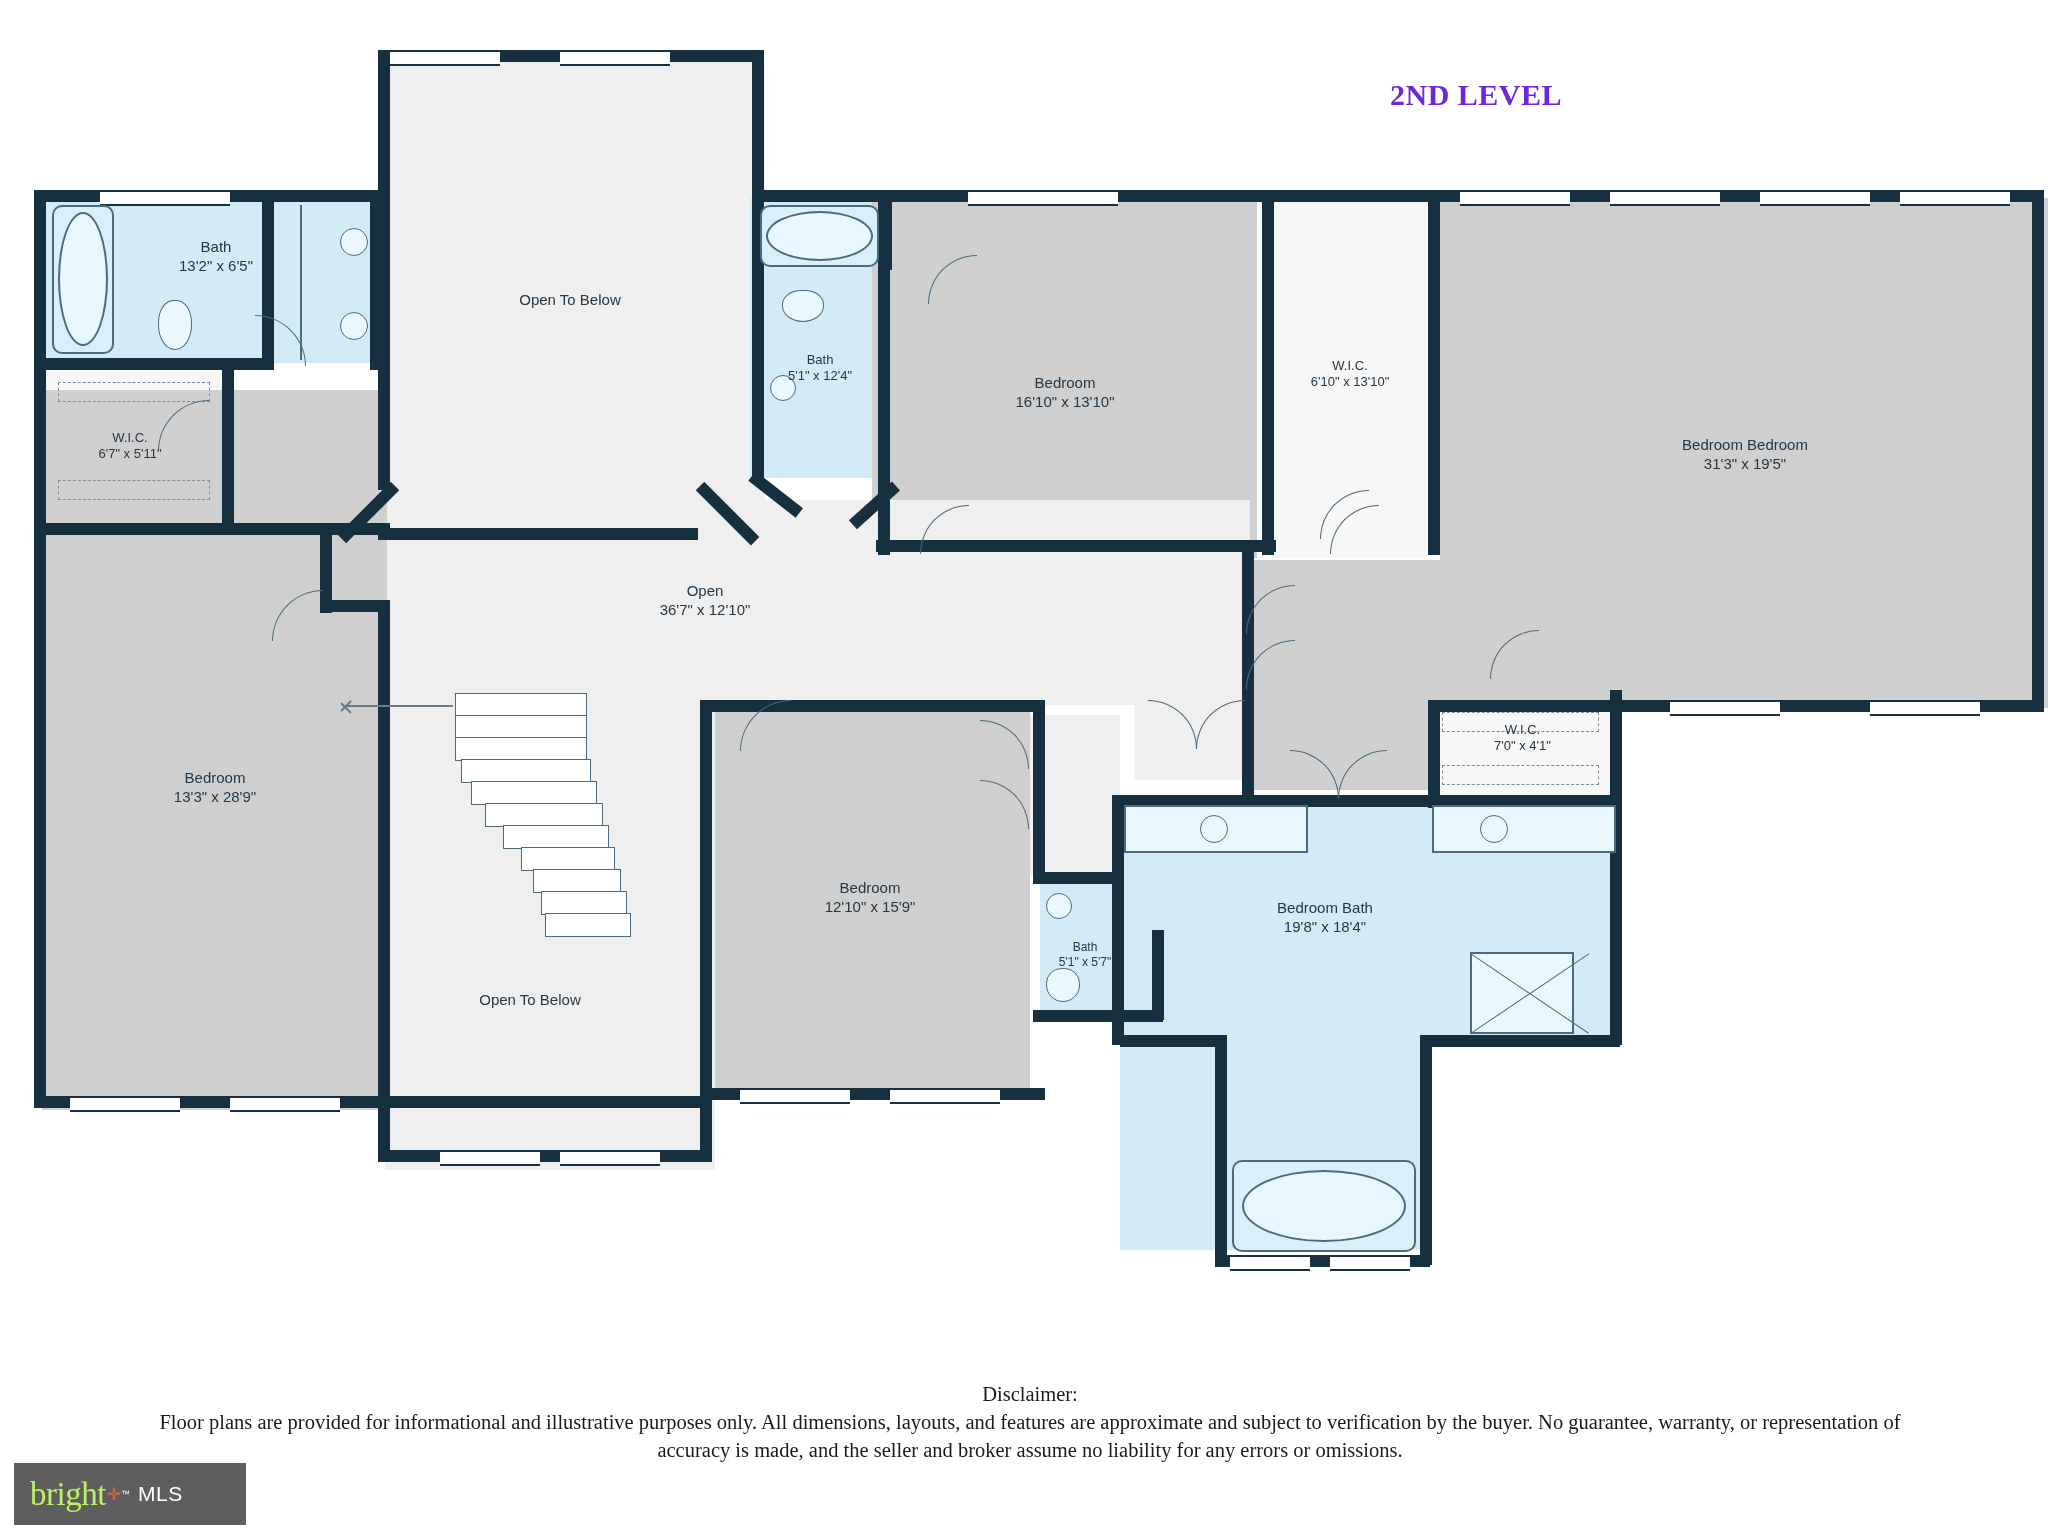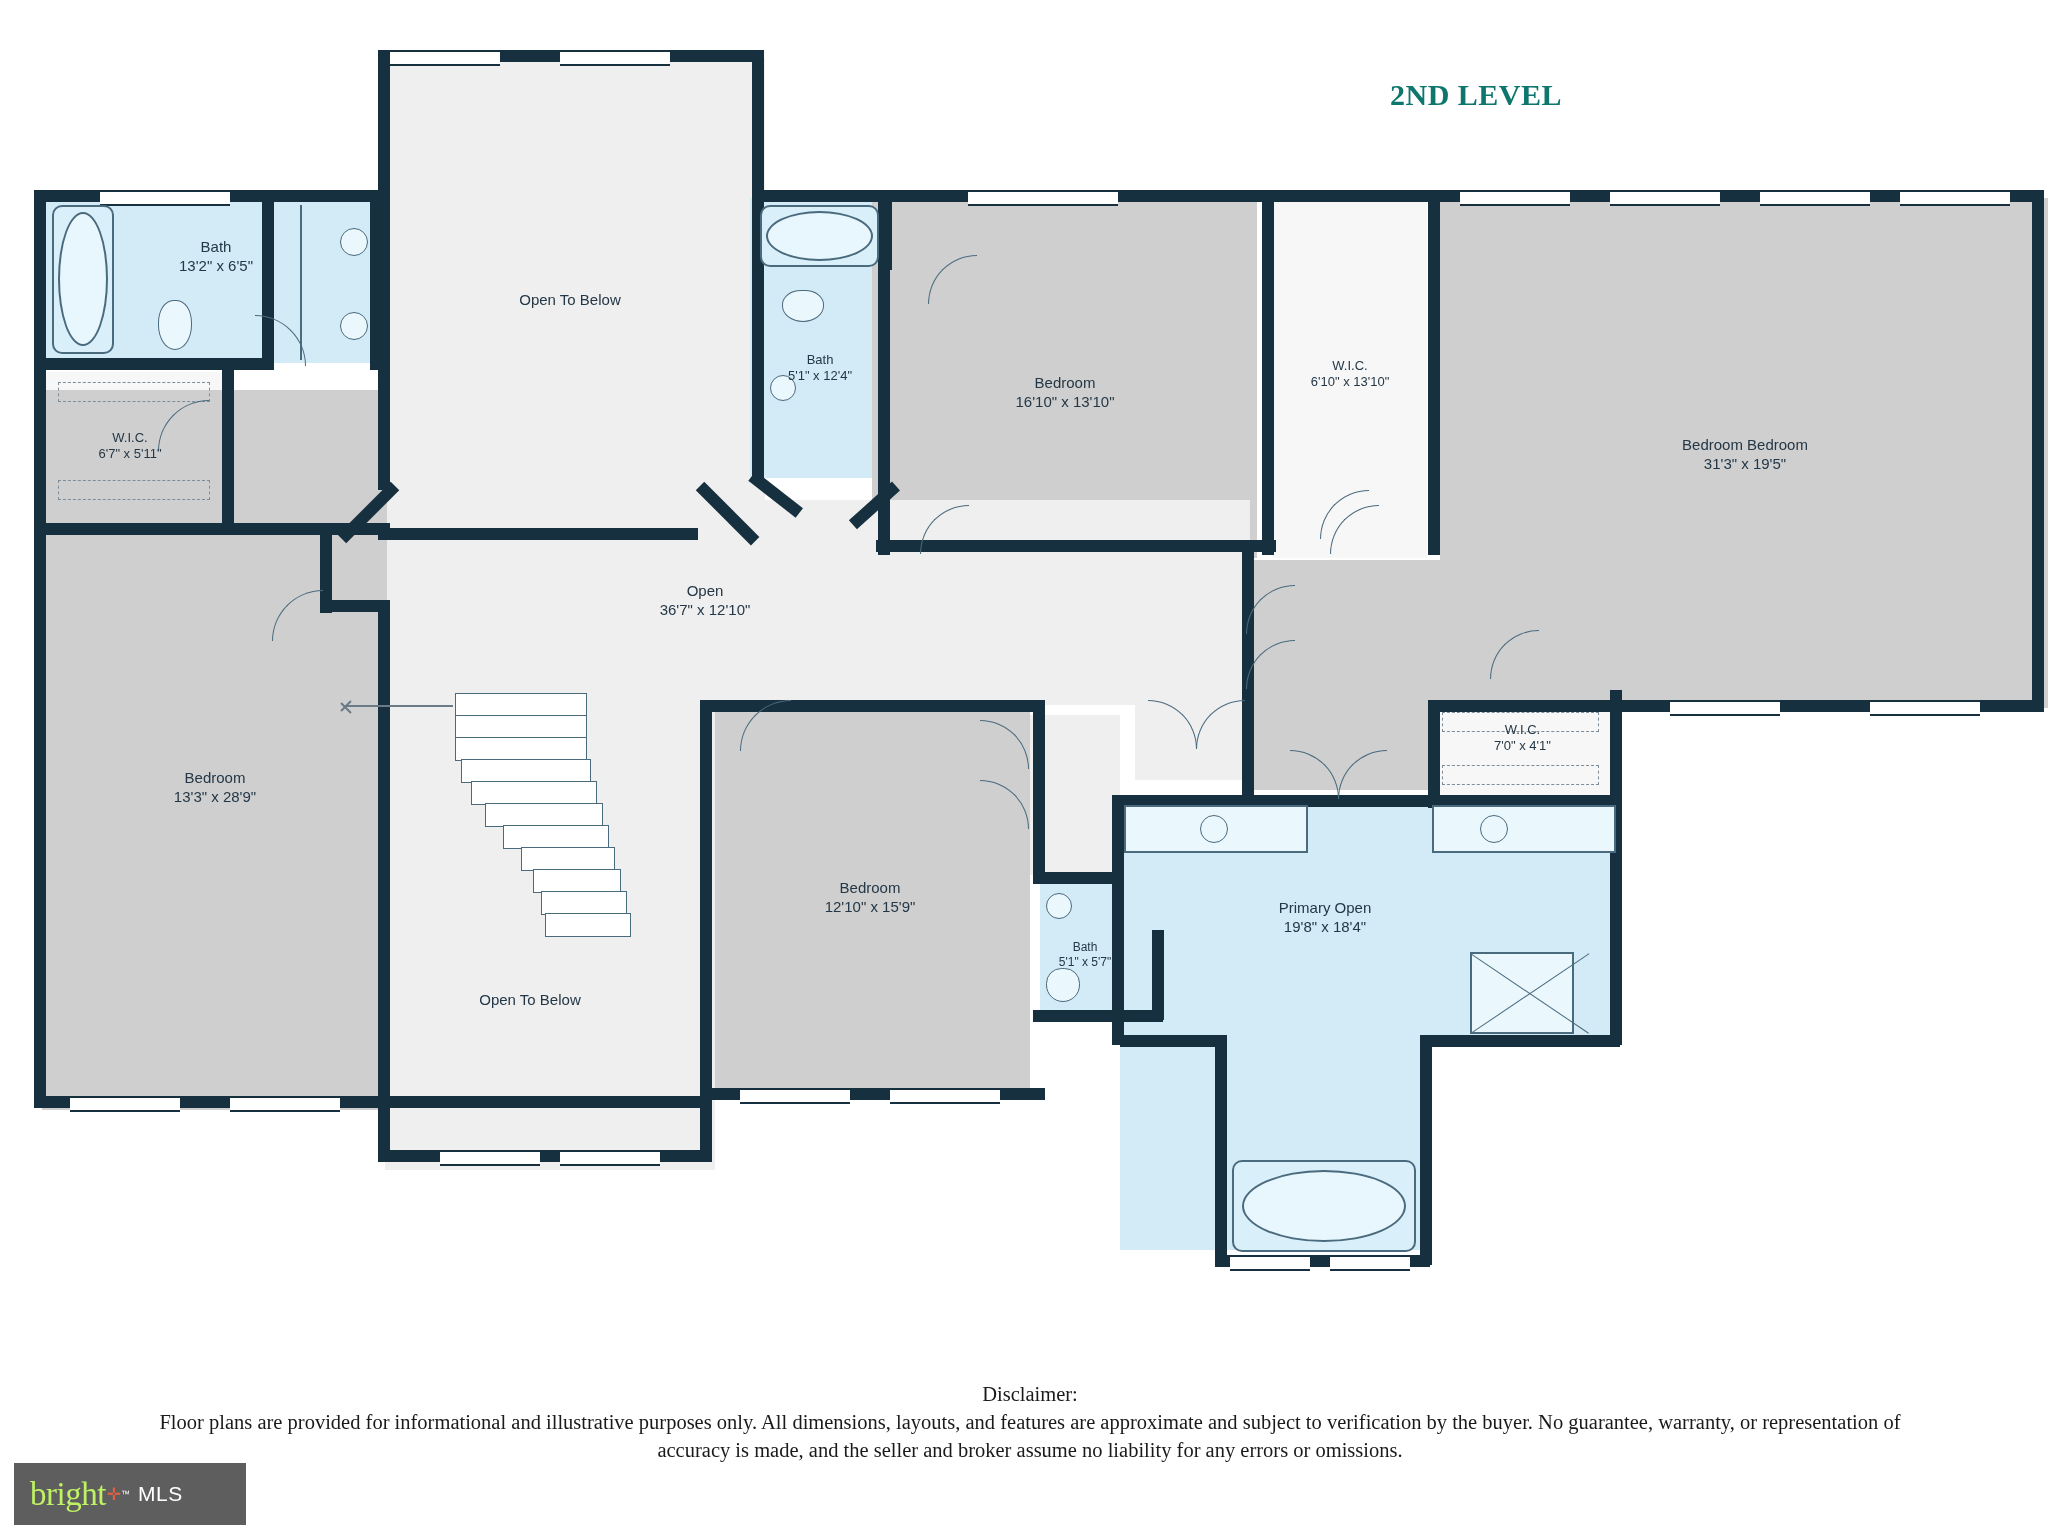--- a/index.html
+++ b/index.html
@@ -4,21 +4,21 @@
 <style>
   html,body{margin:0;padding:0;background:#ffffff;}
   body{width:2048px;height:1536px;position:relative;font-family:"Liberation Sans",sans-serif;overflow:hidden;}
 
   .plan{position:absolute;left:0;top:0;width:2048px;height:1536px;}
 
   
   #title{
     position:absolute;left:1390px;top:78px;width:300px;
     font-family:"Liberation Serif",serif;font-weight:bold;font-size:30px;
-    letter-spacing:.5px;color:#0f766e;text-align:left;
+    letter-spacing:.5px;color:#6d28d9;text-align:left;
   }
 
   
   .label{
     position:absolute;text-align:center;color:#243746;
     font-size:15px;line-height:19px;white-space:nowrap;
   }
   .label .nm{display:block;}
   .label .dm{display:block;}
   .label.small{font-size:13px;line-height:16px;}
@@ -306,21 +306,21 @@
     <span class="nm">W.I.C.</span>
       <span class="dm">7'0" x 4'1"</span>
   </div>
 
   <div class="label" style="left:760px;top:878px;width:220px;">
     <span class="nm">Bedroom</span>
       <span class="dm">12'10" x 15'9"</span>
   </div>
 
   <div class="label" style="left:1215px;top:898px;width:220px;">
-    <span class="nm">Primary Open</span>
+    <span class="nm">Bedroom Bath</span>
       <span class="dm">19'8" x 18'4"</span>
   </div>
 
   <div class="label tiny" style="left:1010px;top:940px;width:150px;">
     <span class="nm">Bath</span>
       <span class="dm">5'1" x 5'7"</span>
   </div>
 
   <div class="label" style="left:430px;top:990px;width:200px;">
     <span class="nm">Open To Below</span>

